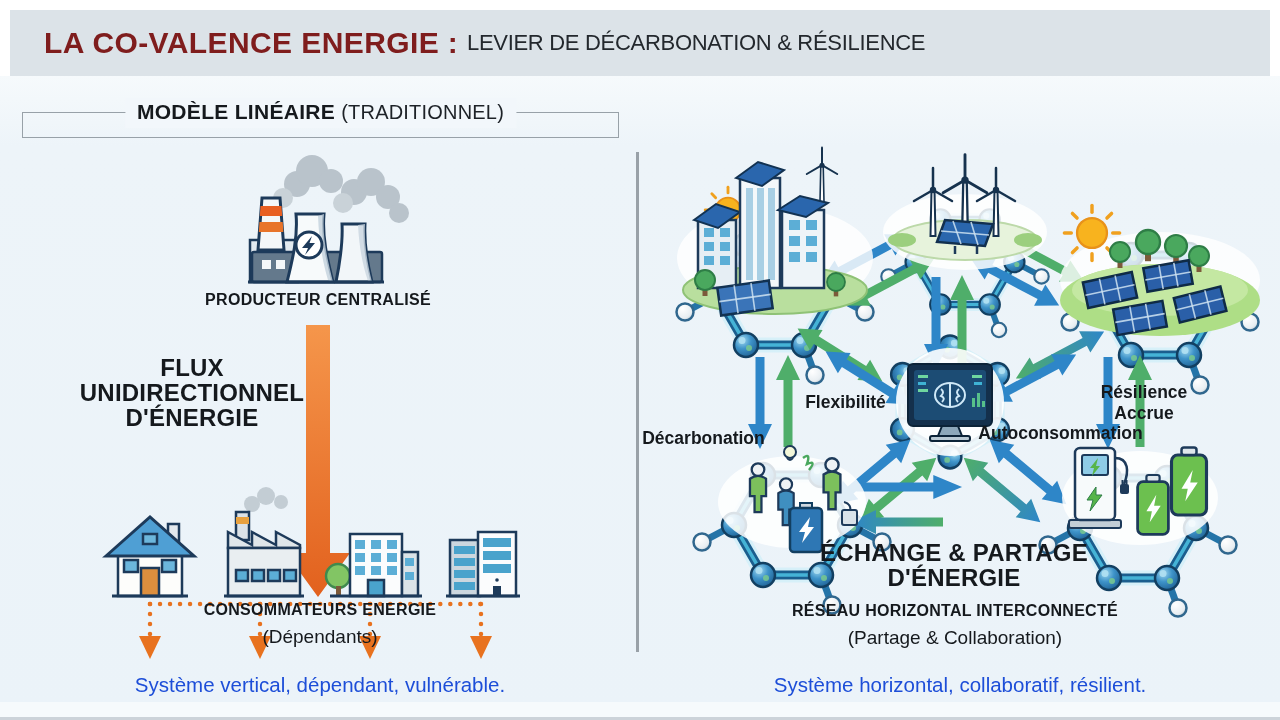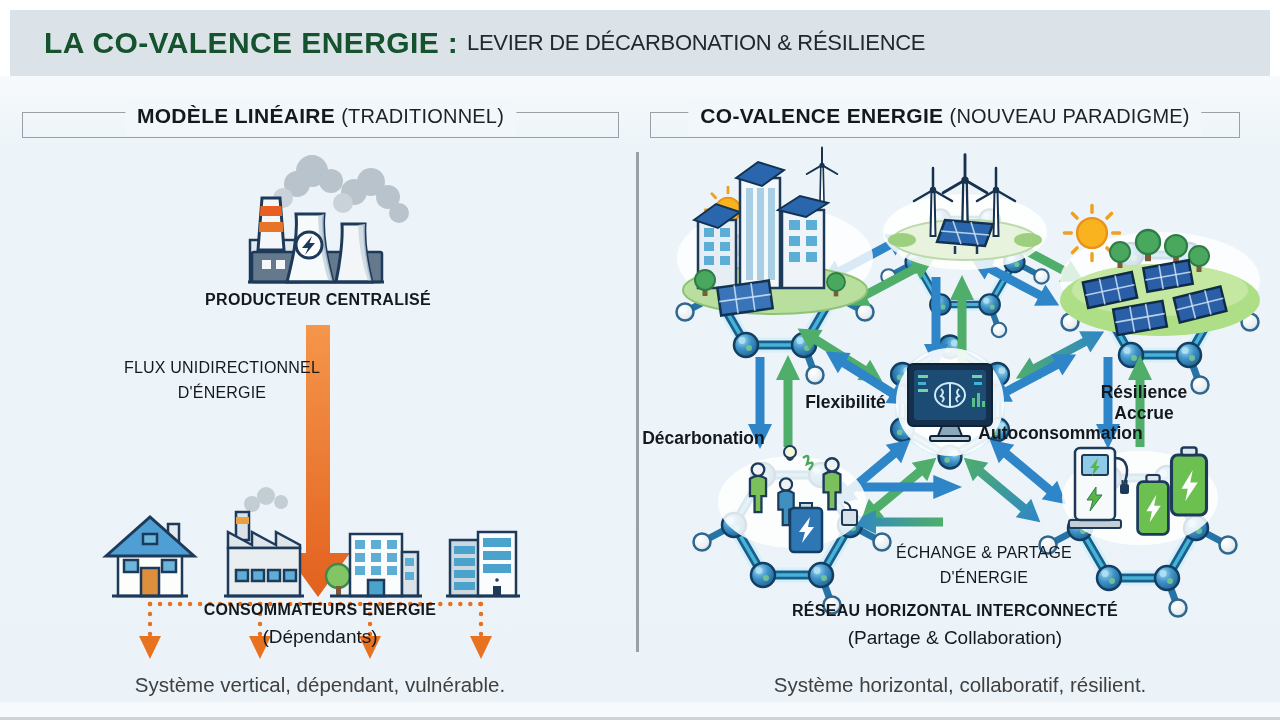--- a/index.html
+++ b/index.html
@@ -4,34 +4,34 @@
 <style>
   html,body{margin:0;padding:0;background:#ffffff;}
   #stage{position:relative;width:1280px;height:720px;overflow:hidden;background:#ffffff;
          font-family:"Liberation Sans", sans-serif;color:#15191d;}
   .main-bg{position:absolute;left:0;top:76px;right:0;bottom:0;
            background:linear-gradient(180deg,#f6fafc 0px,#edf4f9 70px,#ebf3f9 100%);}
   .foot-strip{position:absolute;left:0;right:0;top:702px;height:15px;background:#f6fafc;}
   .bottom-edge{position:absolute;left:0;right:0;bottom:0;height:3px;background:#ccd3d9;}
   .titlebar{position:absolute;left:10px;top:10px;right:10px;height:66px;background:#dce3e8;
             display:flex;align-items:center;padding-left:34px;box-sizing:border-box;}
-  .titlebar .t-bold{font-size:30px;font-weight:800;letter-spacing:.4px;color:#14532d;white-space:pre;}
+  .titlebar .t-bold{font-size:30px;font-weight:800;letter-spacing:.4px;color:#7f1d1d;white-space:pre;}
   .titlebar .t-light{font-size:22px;font-weight:400;letter-spacing:-.3px;color:#23282d;white-space:pre;}
   .fbox{position:absolute;top:112px;height:26px;border:1.6px solid #98a1a8;box-sizing:border-box;}
   .fbox .legend{position:absolute;top:-15px;left:50%;transform:translateX(-50%);
-                background:#f2f7fb;padding:0 12px;white-space:nowrap;line-height:36px;}
+                background:#f2f7fb;padding:0 12px;white-space:nowrap;line-height:28px;}
   .legend .h-bold{font-size:21px;font-weight:800;letter-spacing:.3px;}
   .legend .h-light{font-size:20px;font-weight:400;letter-spacing:.2px;color:#1d2227;}
   .divider{position:absolute;left:636px;top:152px;width:3px;height:500px;background:#99a1a8;}
   .lbl{position:absolute;text-align:center;}
   .b21{font-size:16px;font-weight:800;letter-spacing:.3px;}
-  .b20{font-size:16px;font-weight:400;letter-spacing:.2px;line-height:25px;margin-left:30px;}
+  .b20{font-size:24px;font-weight:700;letter-spacing:.2px;line-height:25px;}
   .b18{font-size:17.5px;font-weight:800;line-height:21px;}
   .r19{font-size:19px;font-weight:400;}
-  .cap{font-size:20.5px;font-weight:400;color:#404040;}
+  .cap{font-size:20.5px;font-weight:400;color:#1d4ed8;}
   svg{position:absolute;display:block;}
   .bg{stroke:#d4eff8;stroke-width:15;fill:none;opacity:.9;}
   .bd{stroke:#1b5e8e;stroke-width:9;fill:none;}
   .bc{stroke:#45b3d6;stroke-width:3.5;fill:none;}
   .stub{stroke:#2474a8;stroke-width:7;}
   .dot{fill:none;stroke:#e8721f;stroke-width:4.5;stroke-dasharray:.01 10;stroke-linecap:round;}
   .ol{stroke:#1d3a5a;stroke-width:2.5;}
   .ol3{stroke:#1d3a5a;stroke-width:3;}
   .grid{stroke:#cfe3f2;stroke-width:1.6;opacity:.85;}
 </style>
@@ -44,25 +44,20 @@
   <div class="bottom-edge"></div>
 
   <div class="titlebar">
     <span class="t-bold">LA CO-VALENCE ENERGIE : </span>
       <span class="t-light">LEVIER DE DÉCARBONATION &amp; RÉSILIENCE</span>
   </div>
 
   <div class="fbox" style="left:22px;width:597px;">
     <div class="legend">
       <span class="h-bold">MODÈLE LINÉAIRE </span><span class="h-light">(TRADITIONNEL)</span>
-    </div>
-  </div>
-  <div class="fbox" style="left:650px;width:590px;">
-    <div class="legend">
-      <span class="h-bold">CO-VALENCE ENERGIE </span><span class="h-light">(NOUVEAU PARADIGME)</span>
     </div>
   </div>
 
   <div class="divider"></div>
 
   <svg style="left:0;top:140px;" width="640" height="520" viewBox="0 0 640 520">
     <defs>
       <linearGradient id="gOr" x1="0" y1="0" x2="0" y2="1">
         <stop offset="0" stop-color="#f5964b"></stop>
           <stop offset="1" stop-color="#e2611e"></stop>

